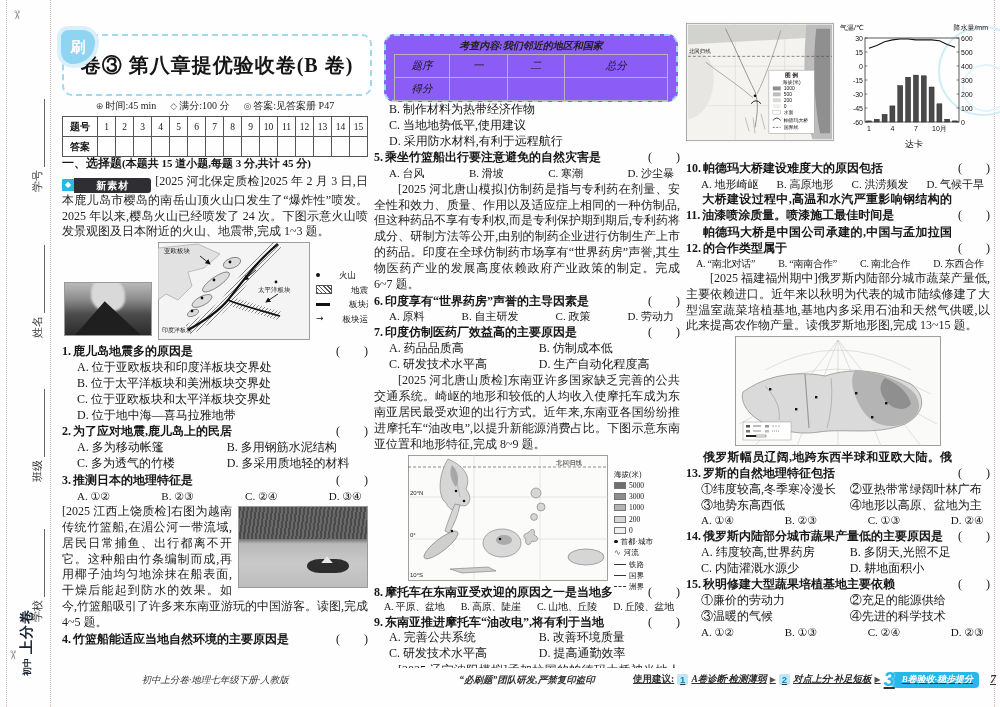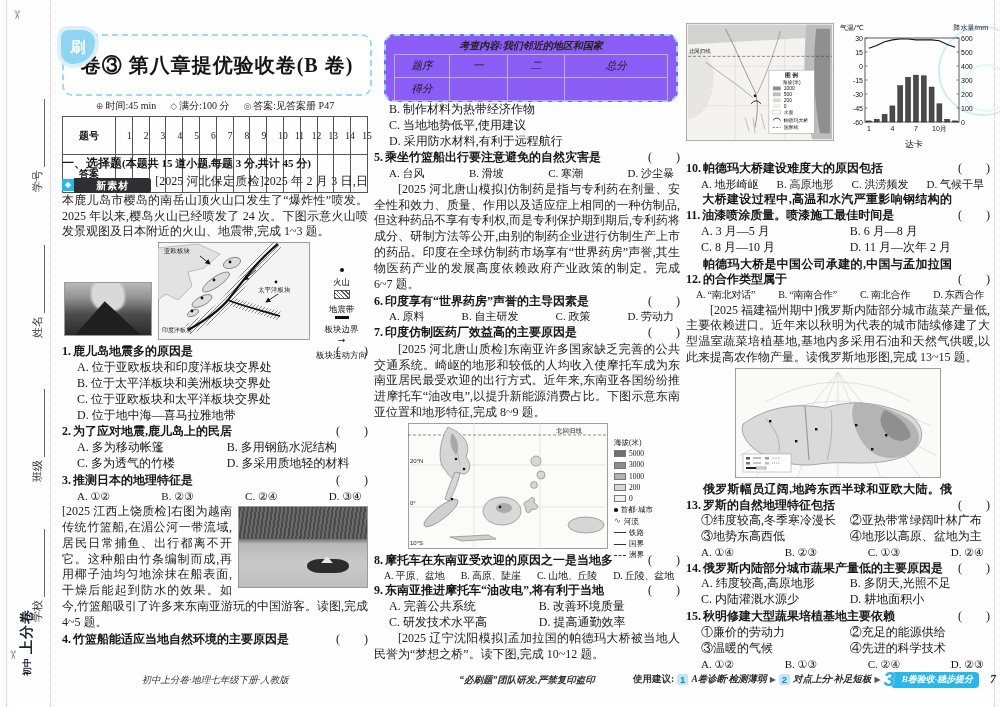--- a/index.html
+++ b/index.html
@@ -25,21 +25,21 @@
   .title-box{position:absolute;left:62px;top:34px;width:306px;height:58px;border:2px dashed #9fd9f0;
              border-radius:10px;display:flex;align-items:center;justify-content:center;background:#fff;}
   .title-badge{position:absolute;left:-3px;top:-6px;width:34px;height:34px;background:#8fd4f0;
                border-radius:8px 40% 70% 40%;color:#fff;font-weight:900;font-size:15px;
                display:flex;align-items:center;justify-content:center;box-shadow:0 0 0 4px #d9f0fa;}
   .title-text{font-size:20px;font-weight:900;letter-spacing:1px;}
   .meta-line{position:absolute;left:62px;top:99px;width:306px;display:flex;justify-content:center;gap:14px;
              font-size:10px;color:#222;white-space:nowrap;}
   .meta-item .mi{color:#555;margin-right:2px;font-family:"DejaVu Sans",sans-serif;font-size:9px;}
   .ans-table{position:absolute;left:62px;top:116px;width:306px;border-collapse:collapse;table-layout:fixed;}
-  .ans-table td{border:1px solid #555;height:15px;font-size:9.5px;text-align:center;padding:11px;}
+  .ans-table td{border:1px solid #555;height:15px;font-size:9.5px;text-align:center;padding:2px;}
   .ans-table td.hd{font-weight:bold;font-size:10px;width:30px;}
   .score-box{position:absolute;left:384px;top:34px;width:294px;height:68px;border:2px dashed #9fd9f0;
              border-radius:10px;background:#8b5cf6;padding:3px 8px;box-sizing:border-box;font-style:italic;}
   .score-caption{text-align:center;font-size:10px;font-weight:bold;color:#222;margin-bottom:1px;}
   .score-table{width:100%;border-collapse:collapse;}
   .score-table td{border:1px solid #b5b5b5;font-size:10.5px;text-align:center;height:20px;}
   .score-table tr td:first-child{width:52px;}
 
   
   .col{position:absolute;font-size:12px;line-height:1.32;text-align:justify;}
@@ -76,21 +76,21 @@
   .fig{position:relative;margin:2px 0;}
   .fig-japan{height:100px;}
   .volcano-photo{position:absolute;left:2px;top:40px;width:86px;height:52px;border:1px solid #999;
       background:linear-gradient(180deg,#b9b9b9 0%,#8f8f8f 30%,#4c4c4c 60%,#2b2b2b 100%);overflow:hidden;}
   .volcano-photo .plume{position:absolute;left:26px;top:-6px;width:34px;height:34px;background:#d9d9d9;
       border-radius:50% 60% 40% 50%;filter:blur(1px);}
   .volcano-photo .cone{position:absolute;left:10px;bottom:0;width:66px;height:34px;background:#1f1f1f;
       clip-path:polygon(45% 0,100% 100%,0 100%);}
   .japan-map{position:absolute;left:96px;top:0;}
   .japan-legend{position:absolute;left:254px;top:26px;font-size:8.5px;line-height:1.7;color:#111;white-space:nowrap;}
-  .japan-legend .row{display:flex;align-items:center;gap:3px;flex-direction:column;}
+  .japan-legend .row{display:flex;align-items:center;gap:19px;}
   .sym{display:inline-block;}
   .sym.dot{width:4px;height:4px;background:#111;border-radius:50%;}
   .sym.hatch{width:14px;height:7px;border:0.5px solid #555;
       background:repeating-linear-gradient(45deg,#555 0 1px,transparent 1px 3px);}
   .sym.thick{width:14px;height:2.5px;background:#111;}
   .sym.arrow{font-family:"DejaVu Sans",sans-serif;font-size:9px;line-height:1;}
 
   .fig-seasia{height:128px;}
   .seasia-map{position:absolute;left:34px;top:0;}
   .seasia-legend{position:absolute;left:240px;top:14px;font-size:7.5px;line-height:1.5;color:#111;white-space:nowrap;}
@@ -112,21 +112,21 @@
   .photo-boat .reeds{position:absolute;left:0;top:0;width:100%;height:40%;
       background:repeating-linear-gradient(98deg,#4a4a4a 0 2px,#6a6a6a 2px 4px);}
   .photo-boat .boat{position:absolute;right:18px;bottom:14px;width:42px;height:14px;background:#2c2c2c;border-radius:50% / 80%;}
   .photo-boat .hat{position:absolute;right:34px;bottom:24px;width:12px;height:7px;background:#e8e8e8;
       clip-path:polygon(50% 0,100% 100%,0 100%);}
 
   
   .footer{position:absolute;font-size:9.5px;font-style:italic;color:#333;white-space:nowrap;}
   #f1{left:62px;top:674px;width:306px;text-align:center;font-weight:normal;}
   #f2{left:374px;top:674px;width:306px;text-align:center;font-weight:bold;}
-  #f3{left:660px;top:668px;width:336px;display:flex;align-items:center;gap:3px;justify-content:flex-end;}
+  #f3{left:660px;top:668px;width:336px;display:flex;align-items:center;gap:3px;justify-content:flex-end;text-decoration:underline;}
   #f3 .prefix{font-weight:bold;font-style:normal;}
   .stepnum{background:#bfe7f6;color:#1687bd;font-weight:bold;font-style:normal;font-size:9.5px;
            padding:0 3px;border-radius:2px;font-family:"Liberation Sans",sans-serif;}
   .steplabel{font-weight:bold;font-size:9.5px;color:#2c2c2c;}
   .sep-arrow{color:#555;font-size:8px;font-style:normal;font-family:"DejaVu Sans",sans-serif;}
   .bignum{color:#29b7e8;font-size:20px;font-weight:900;font-style:italic;margin-right:-7px;position:relative;z-index:2;
           font-family:"Liberation Sans",sans-serif;text-shadow:0 0 2px #fff;}
   .steppill{background:#29b7e8;color:#fff;border-radius:4px;font-size:9px;font-weight:bold;padding:1.5px 6px 1.5px 11px;}
   .pagetab{display:inline-block;width:7px;height:12px;background:#bfe7f6;margin-left:5px;border-radius:1px;}
   .pagenum{font-weight:900;font-size:12px;font-style:italic;}
@@ -401,20 +401,26 @@
         <span class="opt">C. 政策</span>
         <span class="opt">D. 劳动力</span>
       </div>
     </div>
 
     <div class="q">
       <div class="qhead">
         <span class="qnum">7.</span>
         <span class="stem">印度仿制医药厂效益高的主要原因是</span>
         <span class="bracket">(　　)</span>
+      </div>
+      <div class="opts cols2">
+        <span class="opt">A. 药品品质高</span>
+        <span class="opt">B. 仿制成本低</span>
+        <span class="opt">C. 研发技术水平高</span>
+        <span class="opt">D. 生产自动化程度高</span>
       </div>
     </div>
 
     <div class="passage indent">[2025 河北唐山质检]东南亚许多国家缺乏完善的公共交通系统。崎岖的地形和较低的人均收入使摩托车成为东南亚居民最受欢迎的出行方式。近年来,东南亚各国纷纷推进摩托车“油改电”,以提升新能源消费占比。下图示意东南亚位置和地形特征,完成 8~9 题。</div>
 
     <div class="fig fig-seasia">
       <svg class="seasia-map" width="200" height="126" viewBox="0 0 200 126">
         <rect x="0.5" y="0.5" width="199" height="125" fill="#fbfbfa" stroke="#888" stroke-width="0.8"></rect>
         <line x1="66" y1="0" x2="66" y2="126" stroke="#ccc" stroke-width="0.5"></line>
         <line x1="132" y1="0" x2="132" y2="126" stroke="#ccc" stroke-width="0.5"></line>
@@ -627,26 +633,20 @@
         <span class="opt">D. 气候干旱</span>
       </div>
     </div>
 
     <div class="q">
       <div class="qhead">
         <span class="qnum">11.</span>
         <span class="stem">大桥建设过程中,高温和水汽严重影响钢结构的油漆喷涂质量。喷漆施工最佳时间是</span>
         <span class="bracket">(　　)</span>
       </div>
-      <div class="opts cols2">
-        <span class="opt">A. 3 月—5 月</span>
-        <span class="opt">B. 6 月—8 月</span>
-        <span class="opt">C. 8 月—10 月</span>
-        <span class="opt">D. 11 月—次年 2 月</span>
-      </div>
     </div>
 
     <div class="q">
       <div class="qhead">
         <span class="qnum">12.</span>
         <span class="stem">帕德玛大桥是中国公司承建的,中国与孟加拉国的合作类型属于</span>
         <span class="bracket">(　　)</span>
       </div>
       <div class="opts cols4 tight">
         <span class="opt">A. “南北对话”</span>
@@ -717,21 +717,21 @@
       </div>
     </div>
 
     <div class="q">
       <div class="qhead">
         <span class="qnum">14.</span>
         <span class="stem">俄罗斯内陆部分城市蔬果产量低的主要原因是</span>
         <span class="bracket">(　　)</span>
       </div>
       <div class="opts cols2">
-        <span class="opt">A. 纬度较高,高原地形</span>
+        <span class="opt">A. 纬度较高,世界药房</span>
         <span class="opt">B. 多阴天,光照不足</span>
         <span class="opt">C. 内陆灌溉水源少</span>
         <span class="opt">D. 耕地面积小</span>
       </div>
     </div>
 
     <div class="q">
       <div class="qhead">
         <span class="qnum">15.</span>
         <span class="stem">秋明修建大型蔬果培植基地主要依赖</span>

